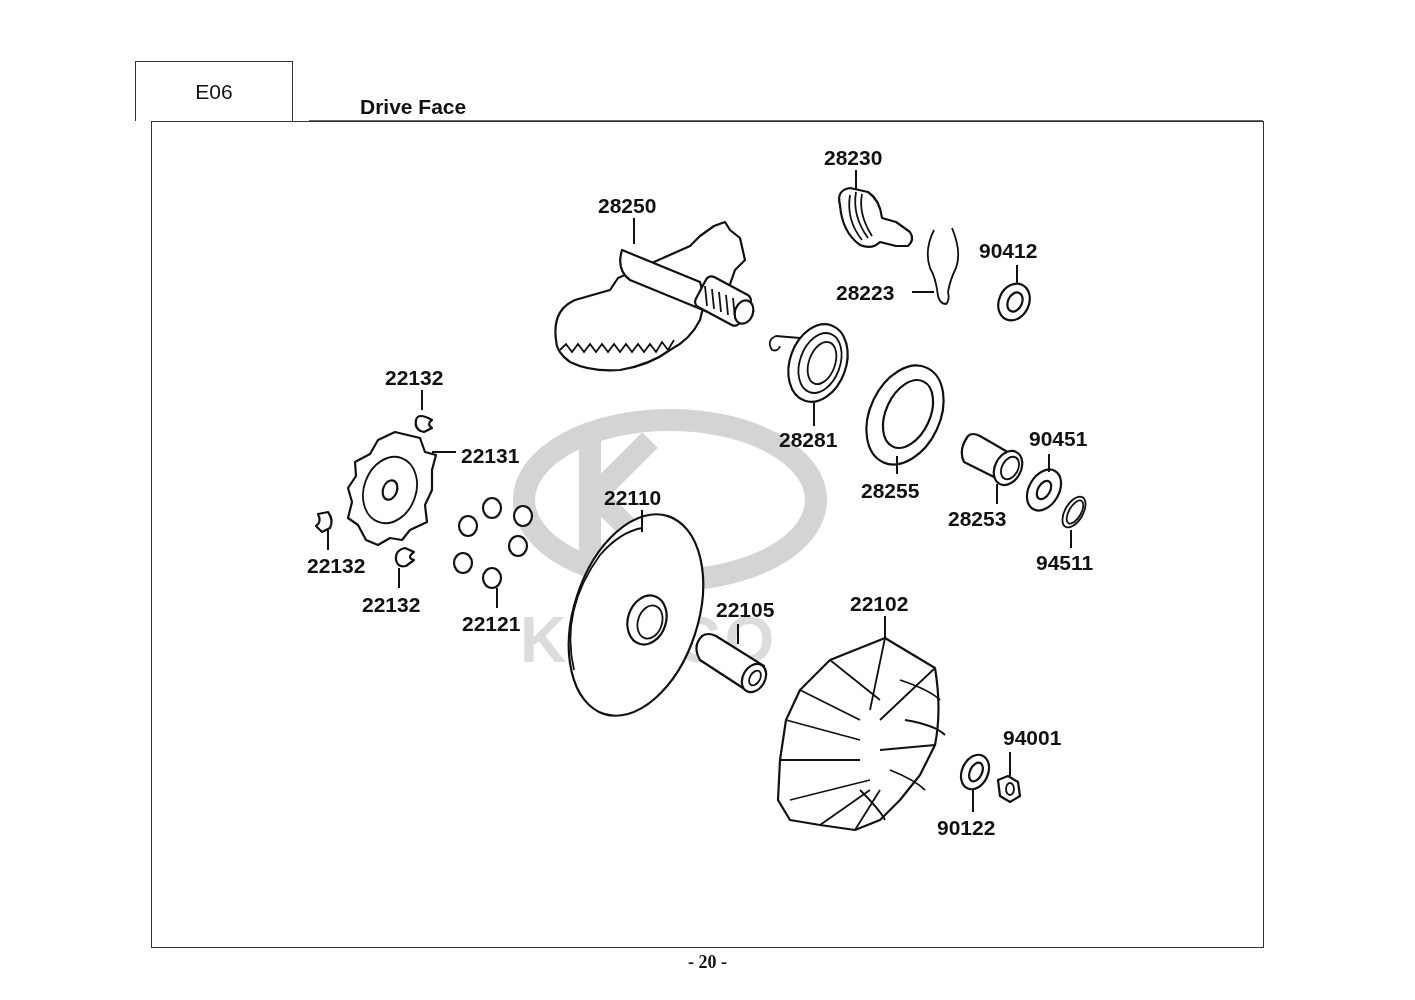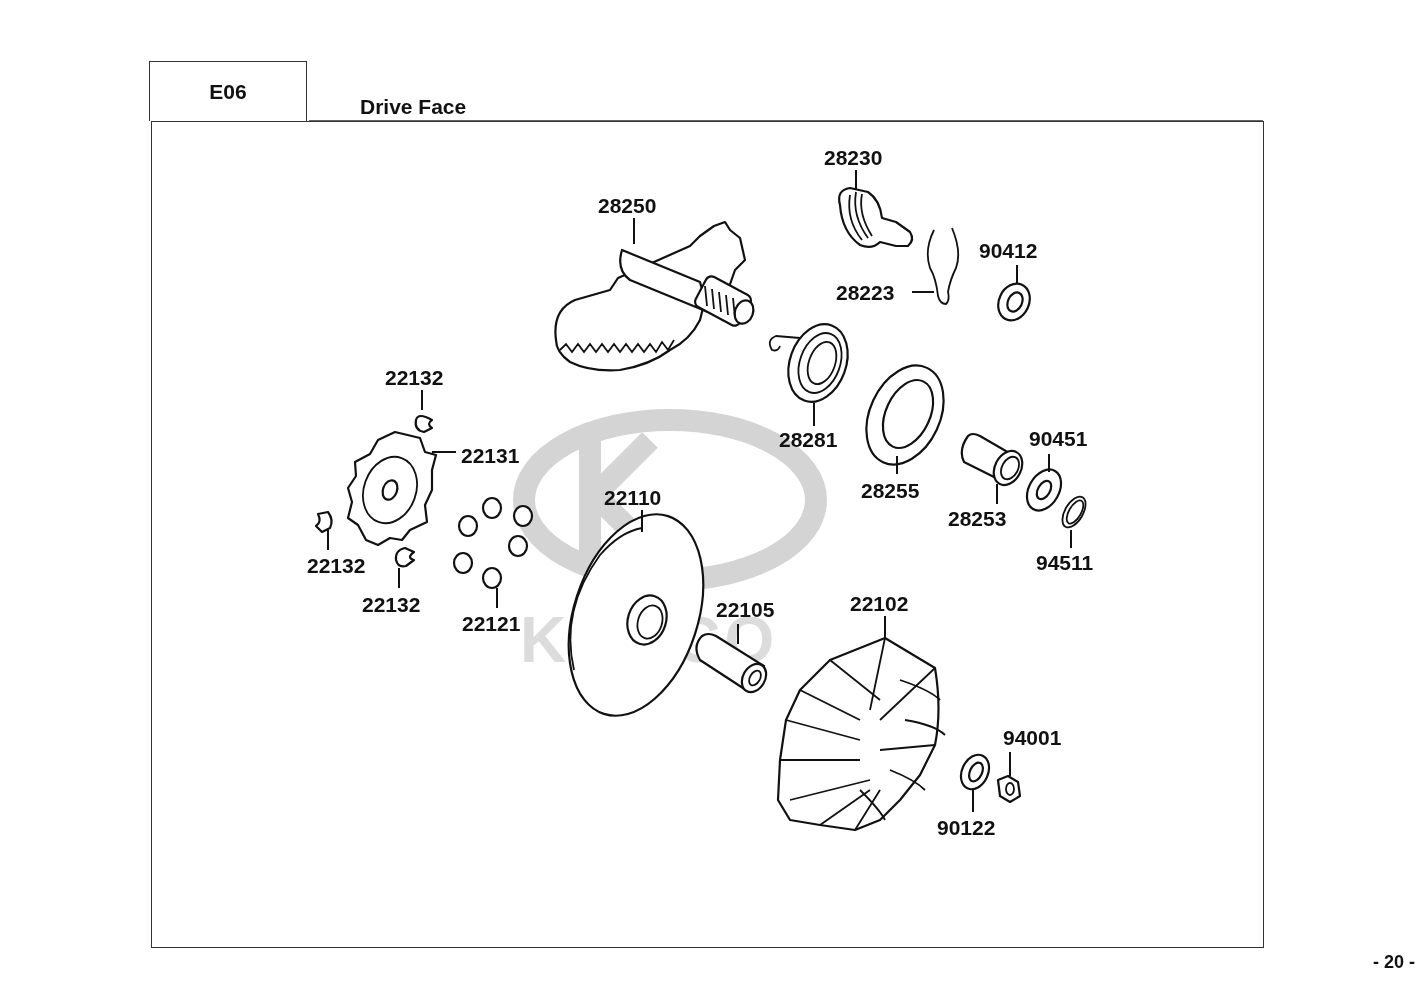--- a/index.html
+++ b/index.html
@@ -1,29 +1,29 @@
 <!DOCTYPE html>
 <html><head>
 <meta charset="utf-8">
 <style>
   html, body { margin:0; padding:0; background:#ffffff; }
   body { width:1415px; height:1000px; position:relative; overflow:hidden;
          font-family:"Liberation Sans", sans-serif; color:#111; }
-  .code-cell { position:absolute; left:149px; top:61px; width:158px; height:60px;
+  .code-cell { position:absolute; left:135px; top:61px; width:158px; height:60px;
                border:1.5px solid #333; border-right:1.5px solid #333; border-bottom:none;
                display:flex; align-items:center; justify-content:center;
-               font-weight:bold; font-size:21px; box-sizing:border-box; }
+               font-weight:normal; font-size:21px; box-sizing:border-box; }
   .title-cell { position:absolute; left:360px; top:77px; height:60px;
                 display:flex; align-items:center; font-weight:bold; font-size:21px; }
   .main-box { position:absolute; left:151px; top:121px; width:1113px; height:827px;
               border:1.5px solid #333; box-sizing:border-box; }
   svg.diagram { position:absolute; left:0; top:0; }
   .lbl { font-family:"Liberation Sans", sans-serif; font-weight:bold; font-size:21px; fill:#111; }
-  .page-num { position:absolute; left:0; width:1415px; top:952px; text-align:right;
-              font-weight:bold; font-size:18px; }
+  .page-num { position:absolute; left:0; width:1415px; top:952px; text-align:center;
+              font-weight:bold; font-size:18px;font-family:Liberation Serif, serif; }
   .part { fill:#fff; stroke:#111; stroke-width:2.2; stroke-linejoin:round; }
   .thin { fill:none; stroke:#111; stroke-width:1.8; }
   .leader { stroke:#111; stroke-width:2; }
   .wm { fill:none; stroke:#d4d4d4; stroke-width:22; }
   .wmtext { font-family:"Liberation Sans", sans-serif; font-weight:bold; font-size:64px; fill:#dcdcdc; letter-spacing:4px; }
 </style>
 </head>
 <body>
 
 <div class="code-cell">E06</div>

